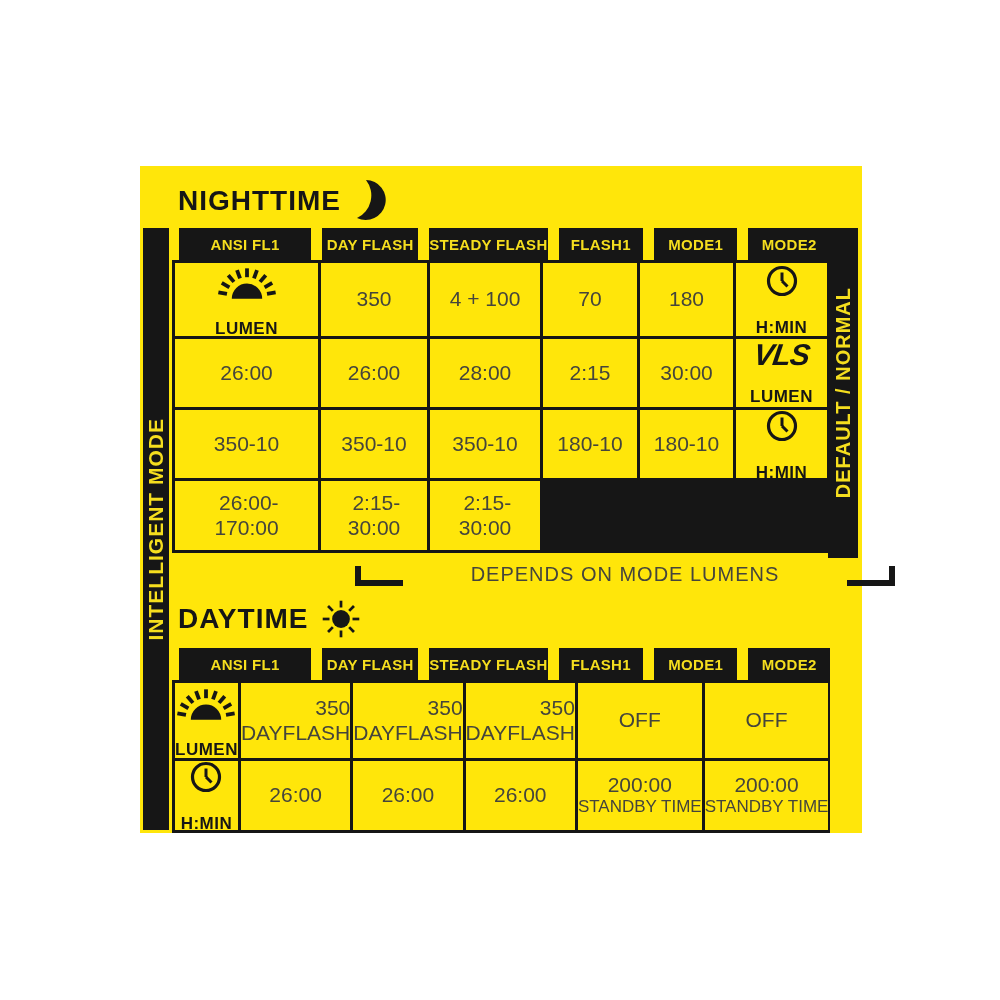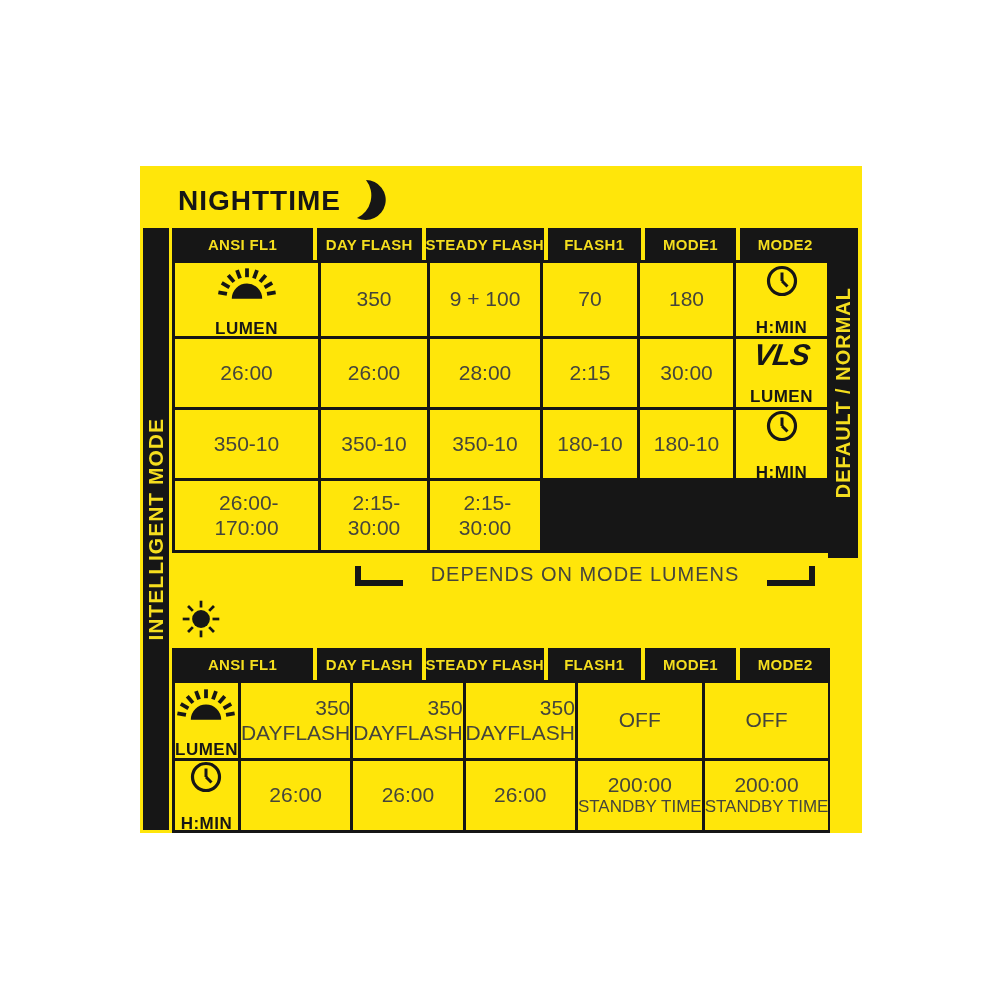--- a/index.html
+++ b/index.html
@@ -20,36 +20,36 @@
                white-space:nowrap; letter-spacing:1px; }
   .vbar-left span  { font-size:21px; }
   .vbar-right span { font-size:20px; }
 
   .spec-table { position:absolute; left:32px; width:658px; }
   .table-night { top:62px; }
   .table-day   { top:482px; }
 
   .thead { display:grid; grid-template-columns:143fr 106fr 110fr 94fr 93fr 91fr; column-gap:4px; height:32px; }
   .th { background:#161616; color:#f5de1e; font-weight:bold; font-size:15px; letter-spacing:0.3px;
-        display:flex; align-items:center; justify-content:center; white-space:nowrap; }
+        display:flex; align-items:center; justify-content:center; white-space:nowrap;margin-left:7px; }
 
   .tbody { display:grid; grid-template-columns:143fr 106fr 110fr 94fr 93fr 91fr; gap:3px;
            background:#161616; border:3px solid #161616; }
   .table-night .tbody { grid-template-rows:73px 68px 68px 69px; }
   .table-day   .tbody { grid-template-rows:75px 69px; }
 
   .td { background:#ffe60a; display:flex; flex-direction:column; align-items:center; justify-content:center; }
   .val { font-size:21px; color:#45453c; text-align:right; white-space:pre-line; line-height:1.15; }
   .val .sub { font-size:17px; color:#45453c; line-height:1.2; white-space:nowrap; }
   .row-label { font-size:17px; font-weight:bold; color:#161616; letter-spacing:0.5px; line-height:1; margin-top:20px; }
 
   .vls-logo { font-size:30px; font-weight:bold; font-style:italic; letter-spacing:-1px; color:#161616;
               transform:skewX(-8deg); line-height:0.9; }
 
-  .note-row { position:absolute; left:215px; top:392px; width:460px; height:28px;
+  .note-row { position:absolute; left:215px; top:392px; width:540px; height:28px;
               display:flex; align-items:flex-end; justify-content:space-between; }
   .note-text { font-size:20px; color:#45453c; letter-spacing:1px; white-space:nowrap; padding-bottom:0px; }
   .bracket { width:48px; height:20px; }
   .bracket-left  { border-left:6px solid #161616; border-bottom:6px solid #161616; }
   .bracket-right { border-right:6px solid #161616; border-bottom:6px solid #161616; }
 
   .icon svg { display:block; }
 </style>
 </head>
 <body>
@@ -98,21 +98,21 @@
                 <line x1="34.3" y1="15.7" x2="38.8" y2="10.4"></line>
                 <line x1="37.9" y1="20" x2="43.9" y2="16.5"></line>
                 <line x1="39.8" y1="25.2" x2="46.6" y2="24"></line>
               </g>
               <path d="M12 29 A12 12 0 0 1 36 29 Z" fill="#161616"></path>
             </svg>
           </span>
           <span class="row-label">LUMEN</span>
         </div>
         <div class="td val">350</div>
-        <div class="td val">9 + 100</div>
+        <div class="td val">4 + 100</div>
         <div class="td val">70</div>
         <div class="td val">180</div>
 
         <div class="td">
           <span class="icon">
             <svg width="36" height="36" viewBox="0 0 36 36">
               <circle cx="18" cy="18" r="13.5" fill="none" stroke="#161616" stroke-width="3.2"></circle>
               <line x1="18" y1="18" x2="18" y2="9.5" stroke="#161616" stroke-width="3"></line>
               <line x1="18" y1="18" x2="23.5" y2="23.5" stroke="#161616" stroke-width="3"></line>
             </svg>
@@ -154,20 +154,21 @@
       </div>
     </div>
 
     <div class="note-row">
       <div class="bracket bracket-left"></div>
       <span class="note-text">DEPENDS ON MODE LUMENS</span>
       <div class="bracket bracket-right"></div>
     </div>
 
     <div class="section-title daytime-header">
+      <span class="title-text">DAYTIME</span>
       <span class="icon">
         <svg width="46" height="46" viewBox="0 0 44 44">
           <circle cx="22" cy="22" r="8.5" fill="#161616"></circle>
           <g stroke="#161616" stroke-width="2.6" stroke-linecap="butt">
             <line x1="33" y1="22" x2="39.5" y2="22"></line>
             <line x1="29.8" y1="14.2" x2="34.4" y2="9.6"></line>
             <line x1="22" y1="11" x2="22" y2="4.5"></line>
             <line x1="14.2" y1="14.2" x2="9.6" y2="9.6"></line>
             <line x1="11" y1="22" x2="4.5" y2="22"></line>
             <line x1="14.2" y1="29.8" x2="9.6" y2="34.4"></line>

